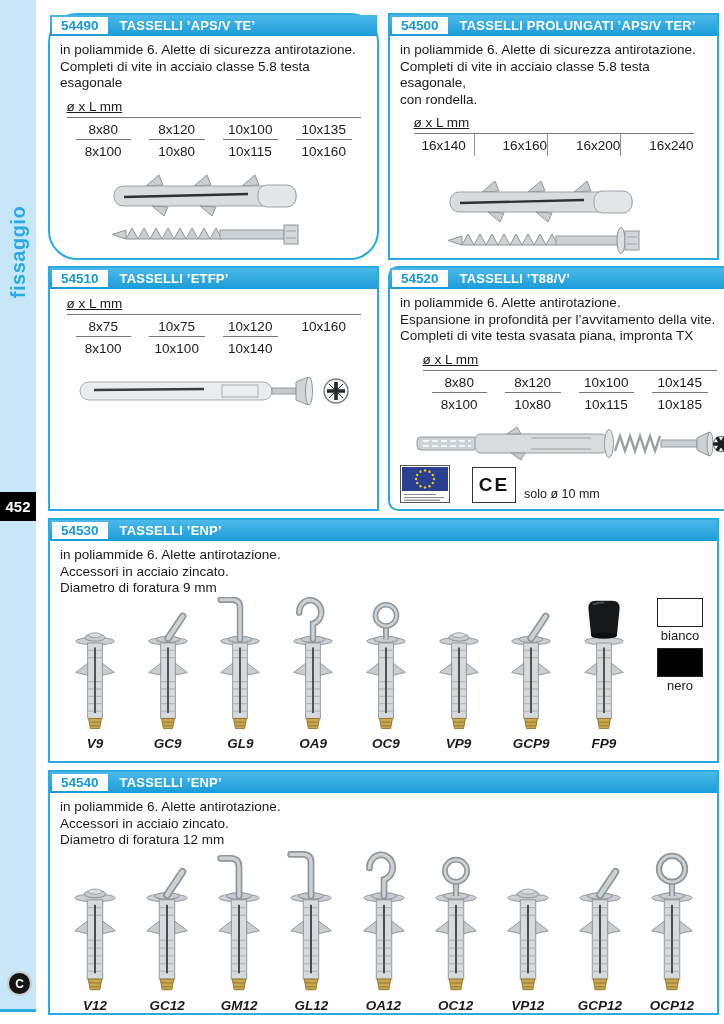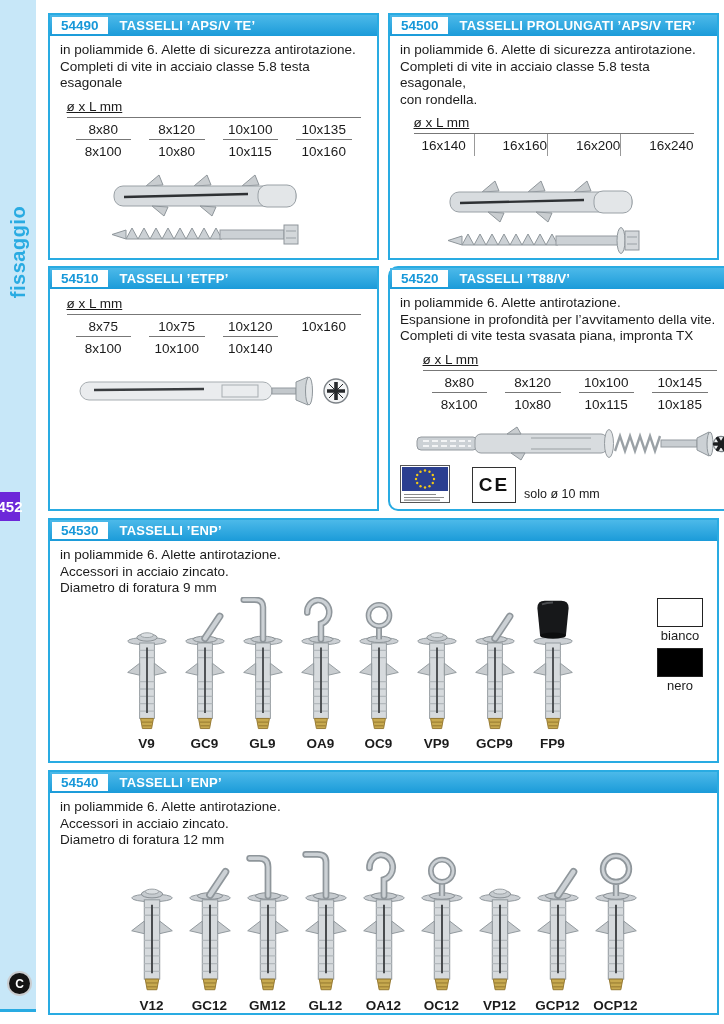--- a/index.html
+++ b/index.html
@@ -4,28 +4,28 @@
 <style>
   html,body{margin:0;padding:0;}
   body{
     width:724px;height:1024px;position:relative;background:#ffffff;
     font-family:"Liberation Sans", sans-serif;color:#1b1b1b;overflow:hidden;
   }
   
   .sidebar{position:absolute;left:0;top:0;width:36px;height:1009px;background:#c7e7f8;border-bottom:3px solid #29abe2;}
   .sidebar-label{position:absolute;left:18px;top:252px;transform:translate(-50%,-50%) rotate(-90deg);
     color:#29abe2;font-weight:bold;font-size:20px;letter-spacing:.5px;white-space:nowrap;}
-  .page-num{position:absolute;left:0;top:492px;width:20px;height:29px;background:#6d28d9;color:#fff;
+  .page-num{position:absolute;left:0;top:492px;width:36px;height:29px;background:#000000;color:#fff;
     font-weight:bold;font-size:15px;display:flex;align-items:center;justify-content:center;}
   .brand-logo{position:absolute;left:9px;top:973px;width:21px;height:21px;border-radius:50%;background:#141414;
     color:#fff;display:flex;align-items:center;justify-content:center;font-weight:bold;font-size:12px;
     box-shadow:0 0 0 2px #c9cccf;}
   
   .panel{position:absolute;background:#fff;border:2.5px solid #29abe2;box-sizing:border-box;}
-  #p54490{left:48px;top:13px;width:331px;height:247px;}
+  #p54490{left:48px;top:13px;width:331px;height:247px;border-radius:29px;}
   #p54500{left:388px;top:13px;width:331px;height:247px;}
   #p54510{left:48px;top:266px;width:331px;height:245px;}
   #p54520{left:388px;top:266px;width:363px;height:245px;border-radius:10px;}
   #p54530{left:48px;top:518px;width:671px;height:245px;}
   #p54540{left:48px;top:770px;width:671px;height:245px;}
   .hdr{height:21px;background:linear-gradient(180deg,#4cb9e9,#1b9bd9);display:flex;align-items:center;}
   .hdr-code{background:#fff;color:#1898d9;font-weight:bold;font-size:13.5px;padding:0 9px;height:17px;
     line-height:17px;margin-left:2px;}
   .hdr-title{color:#fff;font-weight:bold;font-size:13px;margin-left:12px;letter-spacing:.2px;}
   .desc{margin:6px 10px 0;font-size:13.5px;line-height:1.23;white-space:pre-line;}
@@ -37,21 +37,21 @@
   .st-row>div.u::after{content:"";position:absolute;left:9px;right:9px;bottom:0;border-bottom:1.3px solid #777;}
   .st-row.vsep>div+div{border-left:1.2px solid #999;padding-left:28px;}
   
   .img-wrap{display:flex;justify-content:center;}
   
   .ce-row{position:absolute;left:10px;bottom:6px;display:flex;align-items:flex-end;gap:6px;}
   .ce-mark{width:42px;height:34px;border:1.3px solid #333;background:#fff;display:flex;align-items:center;
     justify-content:center;font-weight:bold;font-size:19px;color:#111;letter-spacing:2px;margin-left:16px;}
   .ce-note{font-size:12.5px;margin-left:2px;padding-bottom:2px;}
   
-  .products{display:flex;justify-content:center;align-items:flex-end;padding:0 16px;margin-top:2px;}
+  .products{display:flex;justify-content:space-between;align-items:flex-end;padding:0 16px;margin-top:2px;font-style:italic;}
   #p54530 .products{padding-right:84px;margin-top:0;}
   .product{display:flex;flex-direction:column;align-items:center;}
   .product svg{width:58px;height:138px;}
   #p54540 .product svg{height:146px;}
   .p-label{font-weight:bold;font-size:13.5px;margin-top:1px;}
   
   .swatches{position:absolute;right:8px;top:78px;width:58px;display:flex;flex-direction:column;align-items:center;}
   .swatch-box{width:46px;height:29px;border:1.6px solid #222;box-sizing:border-box;}
   .swatch-black{background:#000;}
   .swatch-white{background:#fff;}

